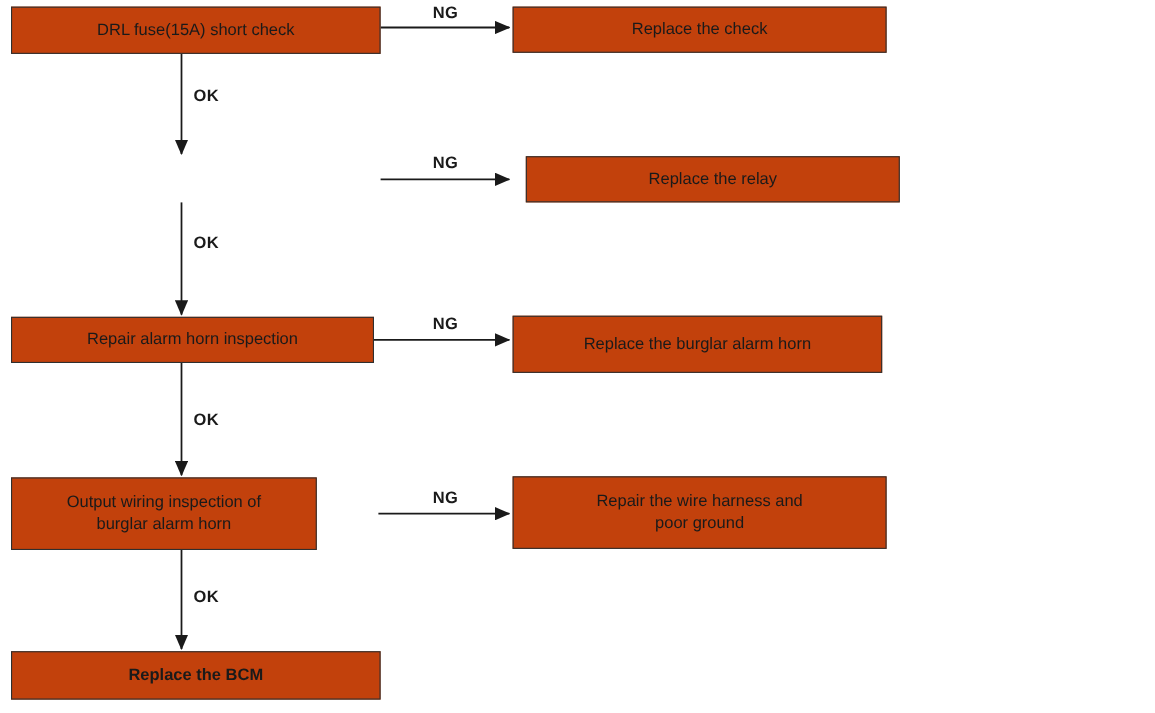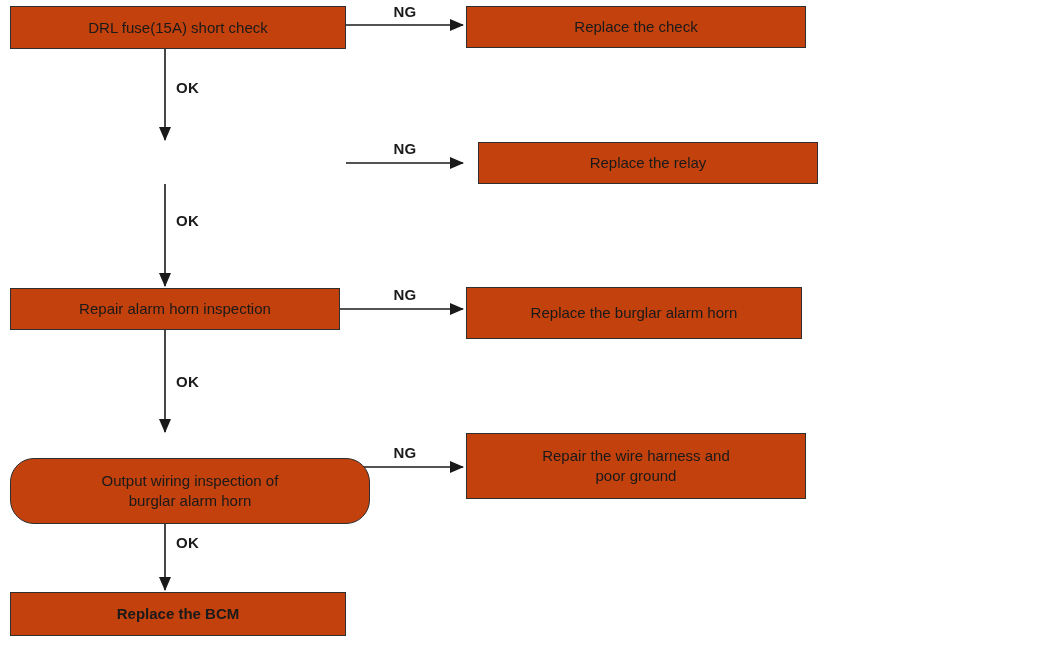--- a/index.html
+++ b/index.html
@@ -75,21 +75,21 @@
     <line x1="346" y1="163" x2="463" y2="163" stroke="currentColor" stroke-width="1.6" marker-end="url(#ah)"></line>
     <line x1="340" y1="309" x2="463" y2="309" stroke="currentColor" stroke-width="1.6" marker-end="url(#ah)"></line>
     <line x1="344" y1="467" x2="463" y2="467" stroke="currentColor" stroke-width="1.6" marker-end="url(#ah)"></line>
   </svg>
 
   <div class="box" style="left:10px; top:6px; width:336px; height:43px;">DRL fuse(15A) short check</div>
 
 
   <div class="box" style="left:10px; top:288px; width:330px; height:42px;">Repair alarm horn inspection</div>
 
-  <div class="box" style="left:10px; top:458px; width:360px; height:66px;border-radius:24px;">Output wiring inspection of
+  <div class="box" style="left:10px; top:434px; width:278px; height:66px;">Output wiring inspection of
 burglar alarm horn</div>
 
   <div class="box" style="left:10px; top:592px; width:336px; height:44px;font-weight:bold;">Replace the BCM</div>
 
   <div class="box" style="left:466px; top:6px; width:340px; height:42px;">Replace the check</div>
 
   <div class="box" style="left:466px; top:142px; width:340px; height:42px;margin-left:12px;">Replace the relay</div>
 
   <div class="box" style="left:466px; top:287px; width:336px; height:52px;">Replace the burglar alarm horn</div>
 

